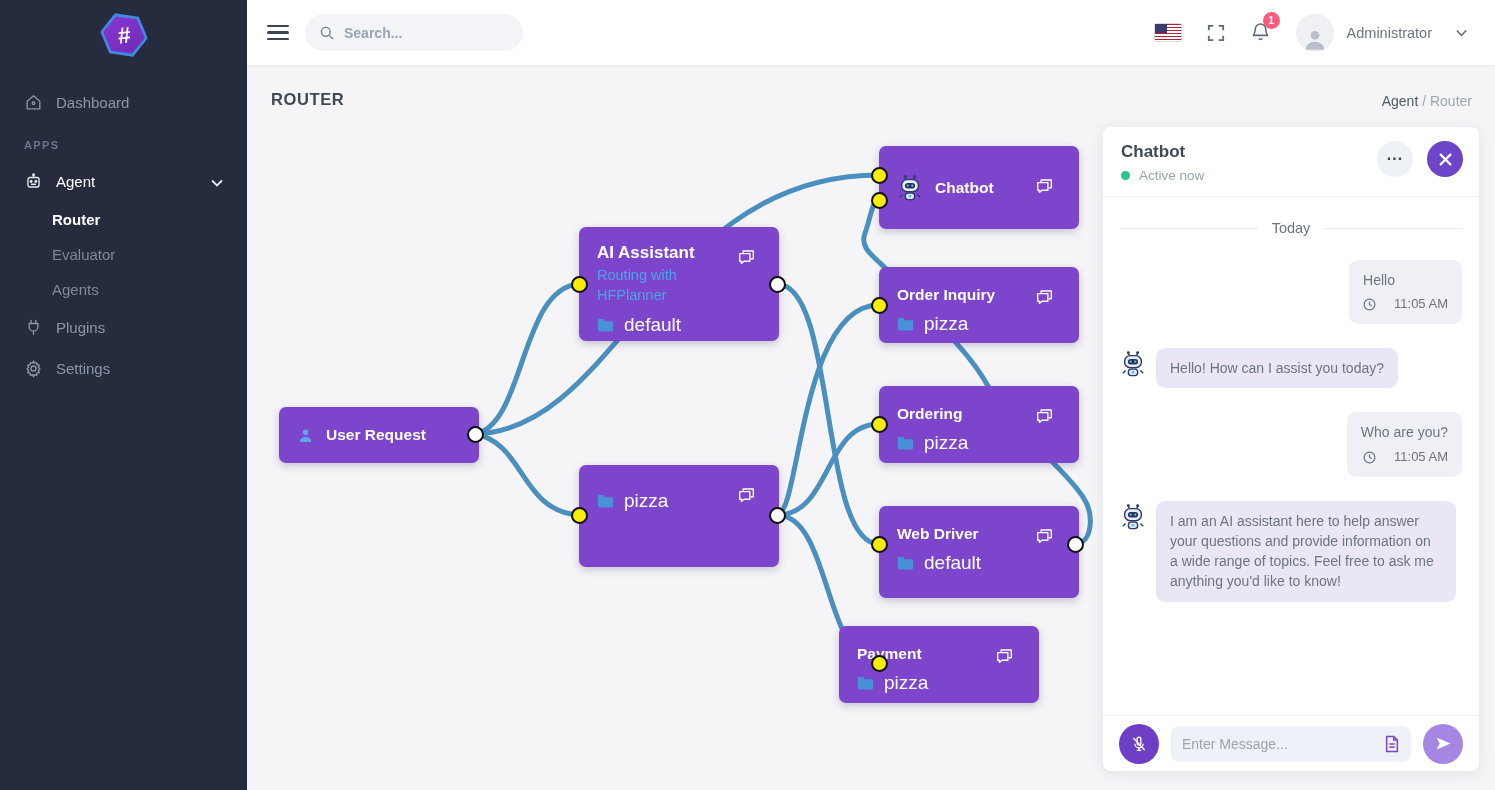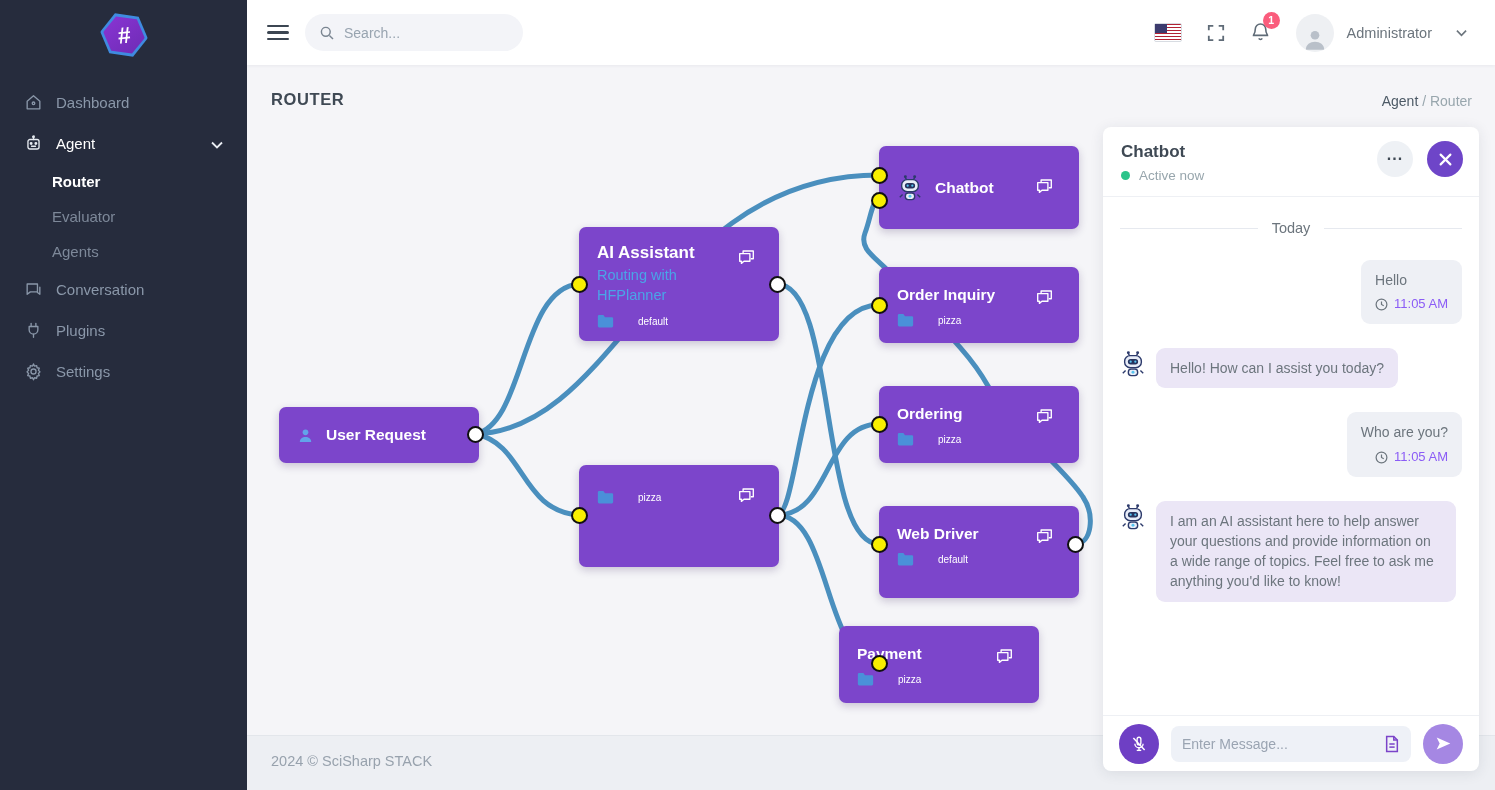--- a/index.html
+++ b/index.html
@@ -21,21 +21,21 @@
   .side-item svg { stroke:#8a97a9; }
   .side-sub { padding:9px 24px 9px 52px; color:#7d8899; font-size:15px; cursor:pointer; }
   .side-sub.active { color:#ffffff; font-weight:bold; }
   .chev { margin-left:auto; }
 
   
   .topbar { position:absolute; left:247px; top:0; right:0; height:65px; background:#ffffff; z-index:5; box-shadow:0 1px 3px rgba(30,40,60,.06); display:flex; align-items:center; }
   .hamburger { margin-left:20px; width:22px; cursor:pointer; }
   .hamburger div { height:2.5px; background:#3c4652; margin:4px 0; border-radius:2px; }
   .search-pill { margin-left:16px; width:218px; height:37px; background:#f3f4f8; border-radius:19px; display:flex; align-items:center; padding:0 14px; gap:9px; }
-  .search-pill input { border:none; outline:none; background:transparent; font-size:14px; color:#55606c; width:150px; font-family:inherit; }
+  .search-pill input { border:none; outline:none; background:transparent; font-size:14px; color:#55606c; width:150px; font-family:inherit;font-weight:bold; }
   .search-pill input::placeholder { color:#98a4b0; }
   .top-right { margin-left:auto; display:flex; align-items:center; gap:25px; padding-right:28px; }
   .flag { position:relative; width:28px; height:19px; background:repeating-linear-gradient(180deg,#b22234 0 1.5px,#ffffff 1.5px 3px); border:1px solid #d8dce2; border-radius:2px; cursor:pointer; }
   .flag::before { content:""; position:absolute; left:0; top:0; width:12px; height:9px; background:#3c3b6e; }
   .iconbtn { cursor:pointer; display:flex; align-items:center; }
   .bell-wrap { position:relative; cursor:pointer; }
   .badge { position:absolute; top:-8px; right:-9px; min-width:17px; height:17px; border-radius:50%; background:#fa5c7c; color:#fff; font-size:10.5px; display:flex; align-items:center; justify-content:center; font-weight:bold; }
   .avatar { width:38px; height:38px; border-radius:50%; background:#eef0f3; display:flex; align-items:flex-end; justify-content:center; overflow:hidden; cursor:pointer; }
   .user-name { display:flex; align-items:center; gap:24px; color:#6c757d; font-size:14.5px; cursor:pointer; margin-left:-12px; }
 
@@ -53,21 +53,21 @@
   .gnode { position:absolute; background:#7c45cb; border-radius:7px; color:#fff; box-shadow:0 3px 8px rgba(40,20,80,.22); pointer-events:auto; cursor:grab; }
   .gnode .copyic { position:absolute; top:22px; right:26px; }
   .gnode.kind-planner .copyic, .gnode.kind-planner-inline .copyic { top:22px; right:24px; }
   .gnode.kind-bot .copyic { top:50%; transform:translateY(-50%); }
   .n-title { font-weight:bold; font-size:15.5px; }
   .kind-planner .n-title { font-size:17px; }
   .n-sub { color:#4aa5e8; font-size:14.5px; line-height:1.35; }
   .kind-planner .n-sub { display:block; max-width:120px; margin-top:3px; }
   .kind-planner-inline .inline-wrap { font-size:16px; line-height:1.4; max-width:150px; }
   .kind-planner-inline .n-sub { font-size:15px; }
-  .folder-row { display:flex; align-items:center; gap:24px; margin-top:9px; font-size:10px; color:#fff; }
+  .folder-row { display:flex; align-items:center; gap:10px; margin-top:9px; font-size:19px; color:#fff; }
   .kind-user .inner, .kind-bot .inner { display:flex; align-items:center; gap:12px; height:100%; padding:0 18px; }
   .kind-planner .inner, .kind-planner-inline .inner, .kind-task .inner { padding:16px 18px; }
   .kind-task .inner { padding-top:19px; }
   .handle { position:absolute; width:17px; height:17px; border-radius:50%; border:2.5px solid #101010; pointer-events:auto; cursor:crosshair; z-index:4; }
   .handle.yellow { background:#f8ef00; }
   .handle.white { background:#ffffff; }
 
   
   .chatpanel { position:absolute; left:1103px; top:127px; width:376px; height:644px; background:#ffffff; border-radius:8px; box-shadow:0 2px 14px rgba(40,50,70,.10); z-index:7; display:flex; flex-direction:column; }
   .chat-head { position:relative; padding:15px 18px 13px 18px; border-bottom:1px solid #eef0f4; }
@@ -80,21 +80,21 @@
   .roundbtn.close { background:#6e45c8; }
   .chat-body { flex:1; padding:0 17px; overflow:hidden; }
   .today { display:flex; align-items:center; gap:14px; margin:23px 0 24px 0; color:#6c757d; font-size:14.5px; }
   .today::before, .today::after { content:""; flex:1; height:1px; background:#e6e9ef; }
   .msg-row { display:flex; margin-bottom:24px; }
   .msg-row.user { justify-content:flex-end; }
   .msg-row.bot { justify-content:flex-start; gap:9px; }
   .bubble { border-radius:9px; padding:10px 14px; font-size:14px; color:#6c757d; line-height:1.45; max-width:300px; }
   .msg-row.user .bubble { background:#eef0f5; }
   .msg-row.bot .bubble { background:#ebe6f6; }
-  .time-row { display:flex; align-items:center; gap:6px; margin-top:5px; font-size:13px; color:#8b5cf6; justify-content:flex-end; }
+  .time-row { display:flex; align-items:center; gap:18px; margin-top:5px; font-size:13px; color:#737373; justify-content:flex-end; }
   .bot-avatar { width:27px; height:30px; flex:none; margin-top:2px; }
   .chat-foot { border-top:1px solid #eef0f4; height:56px; display:flex; align-items:center; gap:12px; padding:0 16px; }
   .mic-btn { width:40px; height:40px; border-radius:50%; background:#6e3fc4; border:none; display:flex; align-items:center; justify-content:center; cursor:pointer; flex:none; }
   .msg-input { flex:1; height:36px; background:#eef1f7; border-radius:8px; display:flex; align-items:center; padding:0 11px; gap:8px; }
   .msg-input input { flex:1; border:none; outline:none; background:transparent; font-size:14px; color:#55606c; font-family:inherit; min-width:0; }
   .msg-input input::placeholder { color:#9aa4b2; }
   .send-btn { width:40px; height:40px; border-radius:50%; background:#a587e3; border:none; display:flex; align-items:center; justify-content:center; cursor:pointer; flex:none; }
 </style>
 </head>
 <body>
@@ -112,20 +112,21 @@
     <div class="side-list" id="side-list">
         <div class="side-item">
           <span style="display:flex">
             <svg width="19" height="19" viewBox="0 0 24 24" fill="none" stroke-width="1.7" stroke-linecap="round" stroke-linejoin="round">
               <path d="M4 10.5 L12 3.5 L20 10.5 V20 H4z"></path>
               <circle cx="12" cy="13" r="1.6"></circle>
             </svg>
           </span>
           <span class="lbl">Dashboard</span>
         </div>
+        <div class="side-heading">APPS</div>
         <div class="side-item active">
           <span style="display:flex">
             <svg width="19" height="19" viewBox="0 0 24 24" fill="none" stroke-width="1.7" stroke-linecap="round" stroke-linejoin="round">
               <rect x="5" y="7" width="14" height="12" rx="2.5"></rect>
               <line x1="12" y1="4" x2="12" y2="7"></line>
               <circle cx="12" cy="3.5" r="1"></circle>
               <circle cx="9" cy="12" r="1"></circle>
               <circle cx="15" cy="12" r="1"></circle>
               <path d="M9.5 15.5 h5"></path>
             </svg>
@@ -134,29 +135,20 @@
           <span class="chev"><svg width="12" height="8" viewBox="0 0 12 8" fill="none" stroke="#c3cad3" stroke-width="1.8">
               <polyline points="1,1.5 6,6.5 11,1.5"></polyline>
             </svg></span>
         </div>
         <div class="side-sub active">Router</div>
         <div class="side-sub">Evaluator</div>
         <div class="side-sub">Agents</div>
         <div class="side-item">
           <span style="display:flex">
             <svg width="19" height="19" viewBox="0 0 24 24" fill="none" stroke-width="1.7" stroke-linecap="round" stroke-linejoin="round">
-              <path d="M4 5 h13 v10 h-9 l-4 3z"></path>
-              <path d="M20 9 v9 l-3-2.2"></path>
-            </svg>
-          </span>
-          <span class="lbl">Conversation</span>
-        </div>
-        <div class="side-item">
-          <span style="display:flex">
-            <svg width="19" height="19" viewBox="0 0 24 24" fill="none" stroke-width="1.7" stroke-linecap="round" stroke-linejoin="round">
               <line x1="9" y1="3" x2="9" y2="7"></line>
               <line x1="15" y1="3" x2="15" y2="7"></line>
               <path d="M6.5 7 h11 v4 a5.5 5.5 0 0 1-11 0z"></path>
               <line x1="12" y1="16.5" x2="12" y2="20.5"></line>
             </svg>
           </span>
           <span class="lbl">Plugins</span>
         </div>
         <div class="side-item">
           <span style="display:flex">
@@ -213,23 +205,20 @@
           </svg>
       </div>
     </div>
   </div>
 
   <div class="page-title">ROUTER</div>
   <div class="breadcrumb">
     <span class="parent">Agent</span>
     <span>/</span>
     <span>Router</span>
-  </div>
-  <div class="footerband">
-    <div class="txt">2024 © SciSharp STACK</div>
   </div>
 
   <div class="canvas">
     <svg class="edges" id="edge-svg" width="1495" height="790">
         <path d="M475,434 C525,425 520,288 579,284" stroke="#4a8fbe" stroke-width="5" fill="none" stroke-linecap="round"></path>
         <path d="M475,434 C525,443 520,511 579,515" stroke="#4a8fbe" stroke-width="5" fill="none" stroke-linecap="round"></path>
         <path d="M475,434 C620,430 660,175 879,175" stroke="#4a8fbe" stroke-width="5" fill="none" stroke-linecap="round"></path>
         <path d="M777,515 C800,515 800,305 879,305" stroke="#4a8fbe" stroke-width="5" fill="none" stroke-linecap="round"></path>
         <path d="M777,515 C831,515 824,424 879,424" stroke="#4a8fbe" stroke-width="5" fill="none" stroke-linecap="round"></path>
         <path d="M777,515 C831,515 824,663 879,663" stroke="#4a8fbe" stroke-width="5" fill="none" stroke-linecap="round"></path>

